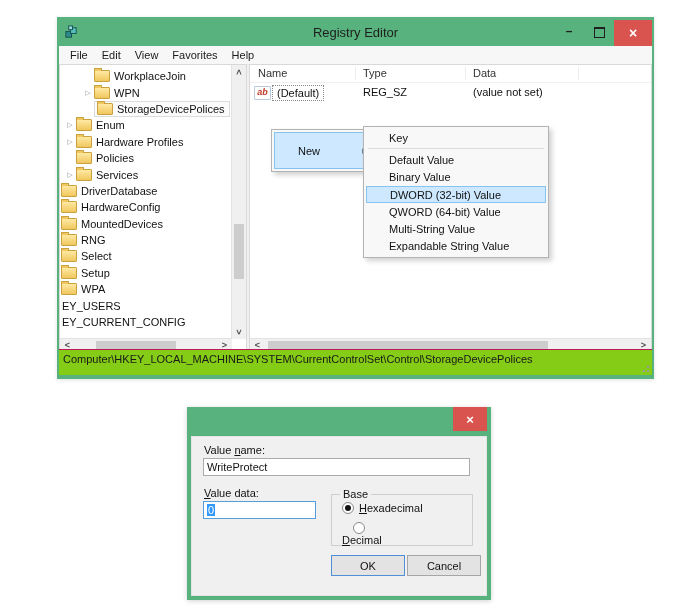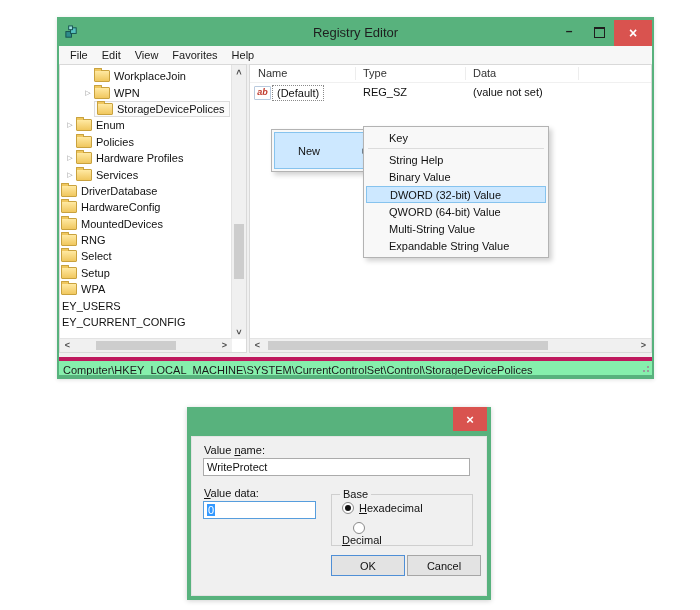--- a/index.html
+++ b/index.html
@@ -51,21 +51,21 @@
   .lheader{position:absolute;left:0;right:0;top:0;height:17px;border-bottom:1px solid #f0f0f0;font-size:11px;color:#333;}
   .hcell{position:absolute;top:2px;}
   .hname{left:8px;} .htype{left:113px;} .hdata{left:223px;}
   .hsep{position:absolute;top:2px;width:1px;height:13px;background:#ededed;}
   .lrow{position:absolute;left:0;right:0;top:20px;height:16px;font-size:11px;color:#111;}
   .abico{position:absolute;left:4px;top:1px;width:15px;height:12px;background:#fff;border:1px solid #b9cade;color:#c0392b;font-size:9px;font-weight:bold;font-style:italic;line-height:11px;text-align:center;border-radius:1px;}
   .defbox{position:absolute;left:22px;top:0px;border:1px dotted #8a8a8a;padding:0 4px;line-height:14px;}
   .ltype{position:absolute;left:113px;top:1px;} .ldata{position:absolute;left:223px;top:1px;}
 
   
-  .statusbar{position:absolute;left:0;right:0;bottom:0;height:18px;background:#86efac;border-top:4px solid #be185d;font-size:11px;color:#1a1a1a;line-height:18px;padding-left:4px;box-sizing:border-box;white-space:nowrap;overflow:hidden;}
+  .statusbar{position:absolute;left:0;right:0;bottom:0;height:26px;background:#84cc16;border-top:1px solid #be185d;font-size:11px;color:#1a1a1a;line-height:18px;padding-left:4px;box-sizing:border-box;white-space:nowrap;overflow:hidden;}
   .grip{position:absolute;right:3px;bottom:3px;width:2px;height:2px;background:#9a9a9a;box-shadow:-4px 0 #9a9a9a,0 -4px #9a9a9a;}
 
   
   .ctxnew{position:absolute;left:271px;top:129px;width:106px;height:43px;background:#f8f8f8;border:1px solid #b3b3b3;box-shadow:3px 3px 5px rgba(0,0,0,.18);box-sizing:border-box;padding:2px;z-index:30;}
   .newitem{height:100%;background:#cde8ff;border:1px solid #86c3ee;box-sizing:border-box;display:flex;align-items:center;font-size:11px;color:#111;}
   .newitem .nlab{padding-left:23px;flex:1;}
   .newarrow{font-size:7px;margin-right:5px;color:#1a1a1a;}
   .submenu{position:absolute;left:363px;top:126px;width:186px;background:#f8f8f8;border:1px solid #b3b3b3;box-shadow:3px 3px 5px rgba(0,0,0,.18);box-sizing:border-box;padding:2px;z-index:31;}
   .smi{height:17.3px;display:flex;align-items:center;padding-left:23px;font-size:11px;color:#111;box-sizing:border-box;}
   .smi.hl{background:#cde8ff;border:1px solid #86c3ee;}
@@ -147,28 +147,28 @@
                 <span class="folder"></span>
                 <span>StorageDevicePolices</span>
               </span>
             </div>
           <div class="trow l1">
               <span class="exp">▷</span>
               <span class="folder"></span>
               <span>Enum</span>
             </div>
           <div class="trow l1">
+              <span class="exp">▷</span>
+              <span class="folder"></span>
+              <span>Hardware Profiles</span>
+            </div>
+          <div class="trow l1">
               <span class="exp"></span>
               <span class="folder"></span>
               <span>Policies</span>
-            </div>
-          <div class="trow l1">
-              <span class="exp">▷</span>
-              <span class="folder"></span>
-              <span>Hardware Profiles</span>
             </div>
           <div class="trow l1">
               <span class="exp">▷</span>
               <span class="folder"></span>
               <span>Services</span>
             </div>
           <div class="trow l0">
               <span class="folder"></span>
               <span>DriverDatabase</span>
             </div>
@@ -247,21 +247,21 @@
   <div class="ctxnew">
     <div class="newitem">
       <span class="nlab">New</span>
       <span class="newarrow">▶</span>
     </div>
   </div>
 
   <div class="submenu">
     <div class="smi">Key</div>
     <div class="smsep"></div>
-    <div class="smi">String Help</div>
+    <div class="smi">Default Value</div>
     <div class="smi">Binary Value</div>
     <div class="smi hl">DWORD (32-bit) Value</div>
     <div class="smi">QWORD (64-bit) Value</div>
     <div class="smi">Multi-String Value</div>
     <div class="smi">Expandable String Value</div>
   </div>
 
   <div id="dlg">
     <div class="dlgtitle">
       <span class="dlgclose">

